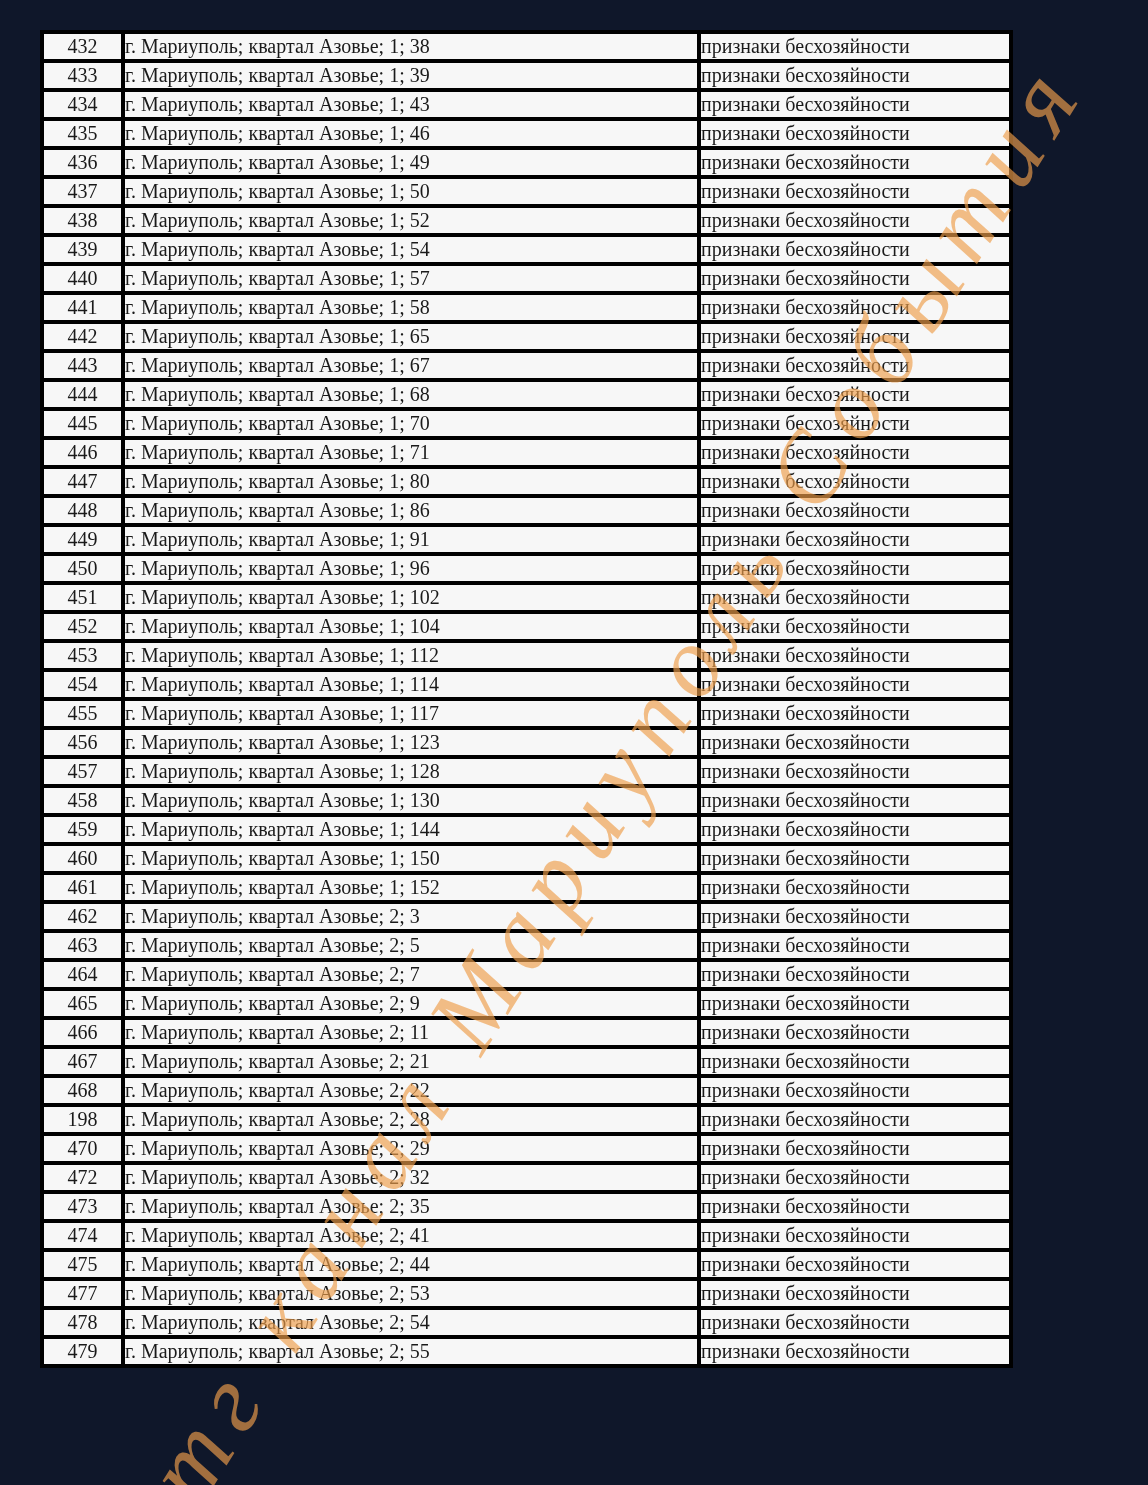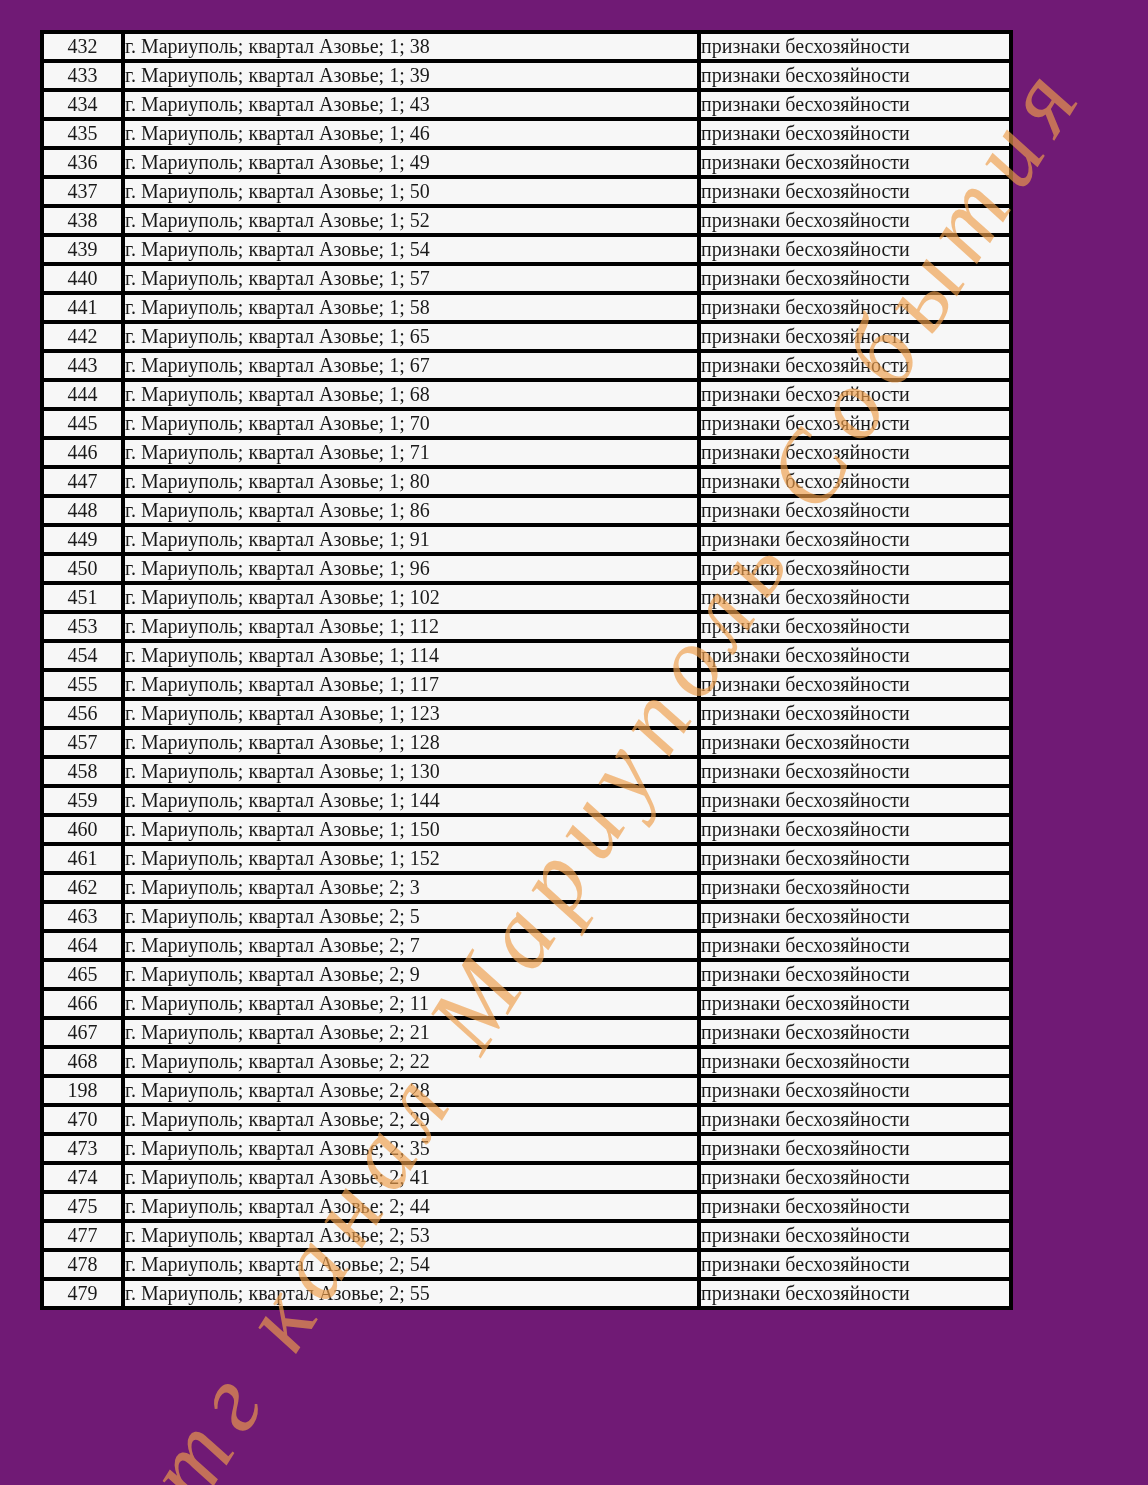--- a/index.html
+++ b/index.html
@@ -4,21 +4,21 @@
 <style>
   html, body {
     margin: 0;
     padding: 0;
     background: #ffffff;
   }
   #page {
     position: relative;
     width: 1148px;
     height: 1485px;
-    background: #701a75;
+    background: #0f172a;
     overflow: hidden;
     font-family: "Liberation Serif", serif;
   }
   table.doc-table {
     position: absolute;
     left: 40px;
     top: 30px;
     border-collapse: collapse;
     table-layout: fixed;
     width: 969px;
@@ -181,20 +181,25 @@
       <td class="addr">г. Мариуполь; квартал Азовье; 1; 96</td>
       <td class="status">признаки бесхозяйности</td>
     </tr>
 
     <tr>
       <td class="num">451</td>
       <td class="addr">г. Мариуполь; квартал Азовье; 1; 102</td>
       <td class="status">признаки бесхозяйности</td>
     </tr>
 
+    <tr>
+      <td class="num">452</td>
+      <td class="addr">г. Мариуполь; квартал Азовье; 1; 104</td>
+      <td class="status">признаки бесхозяйности</td>
+    </tr>
 
     <tr>
       <td class="num">453</td>
       <td class="addr">г. Мариуполь; квартал Азовье; 1; 112</td>
       <td class="status">признаки бесхозяйности</td>
     </tr>
 
     <tr>
       <td class="num">454</td>
       <td class="addr">г. Мариуполь; квартал Азовье; 1; 114</td>
@@ -291,20 +296,25 @@
       <td class="status">признаки бесхозяйности</td>
     </tr>
 
     <tr>
       <td class="num">470</td>
       <td class="addr">г. Мариуполь; квартал Азовье; 2; 29</td>
       <td class="status">признаки бесхозяйности</td>
     </tr>
 
 
+    <tr>
+      <td class="num">472</td>
+      <td class="addr">г. Мариуполь; квартал Азовье; 2; 32</td>
+      <td class="status">признаки бесхозяйности</td>
+    </tr>
 
     <tr>
       <td class="num">473</td>
       <td class="addr">г. Мариуполь; квартал Азовье; 2; 35</td>
       <td class="status">признаки бесхозяйности</td>
     </tr>
 
     <tr>
       <td class="num">474</td>
       <td class="addr">г. Мариуполь; квартал Азовье; 2; 41</td>

